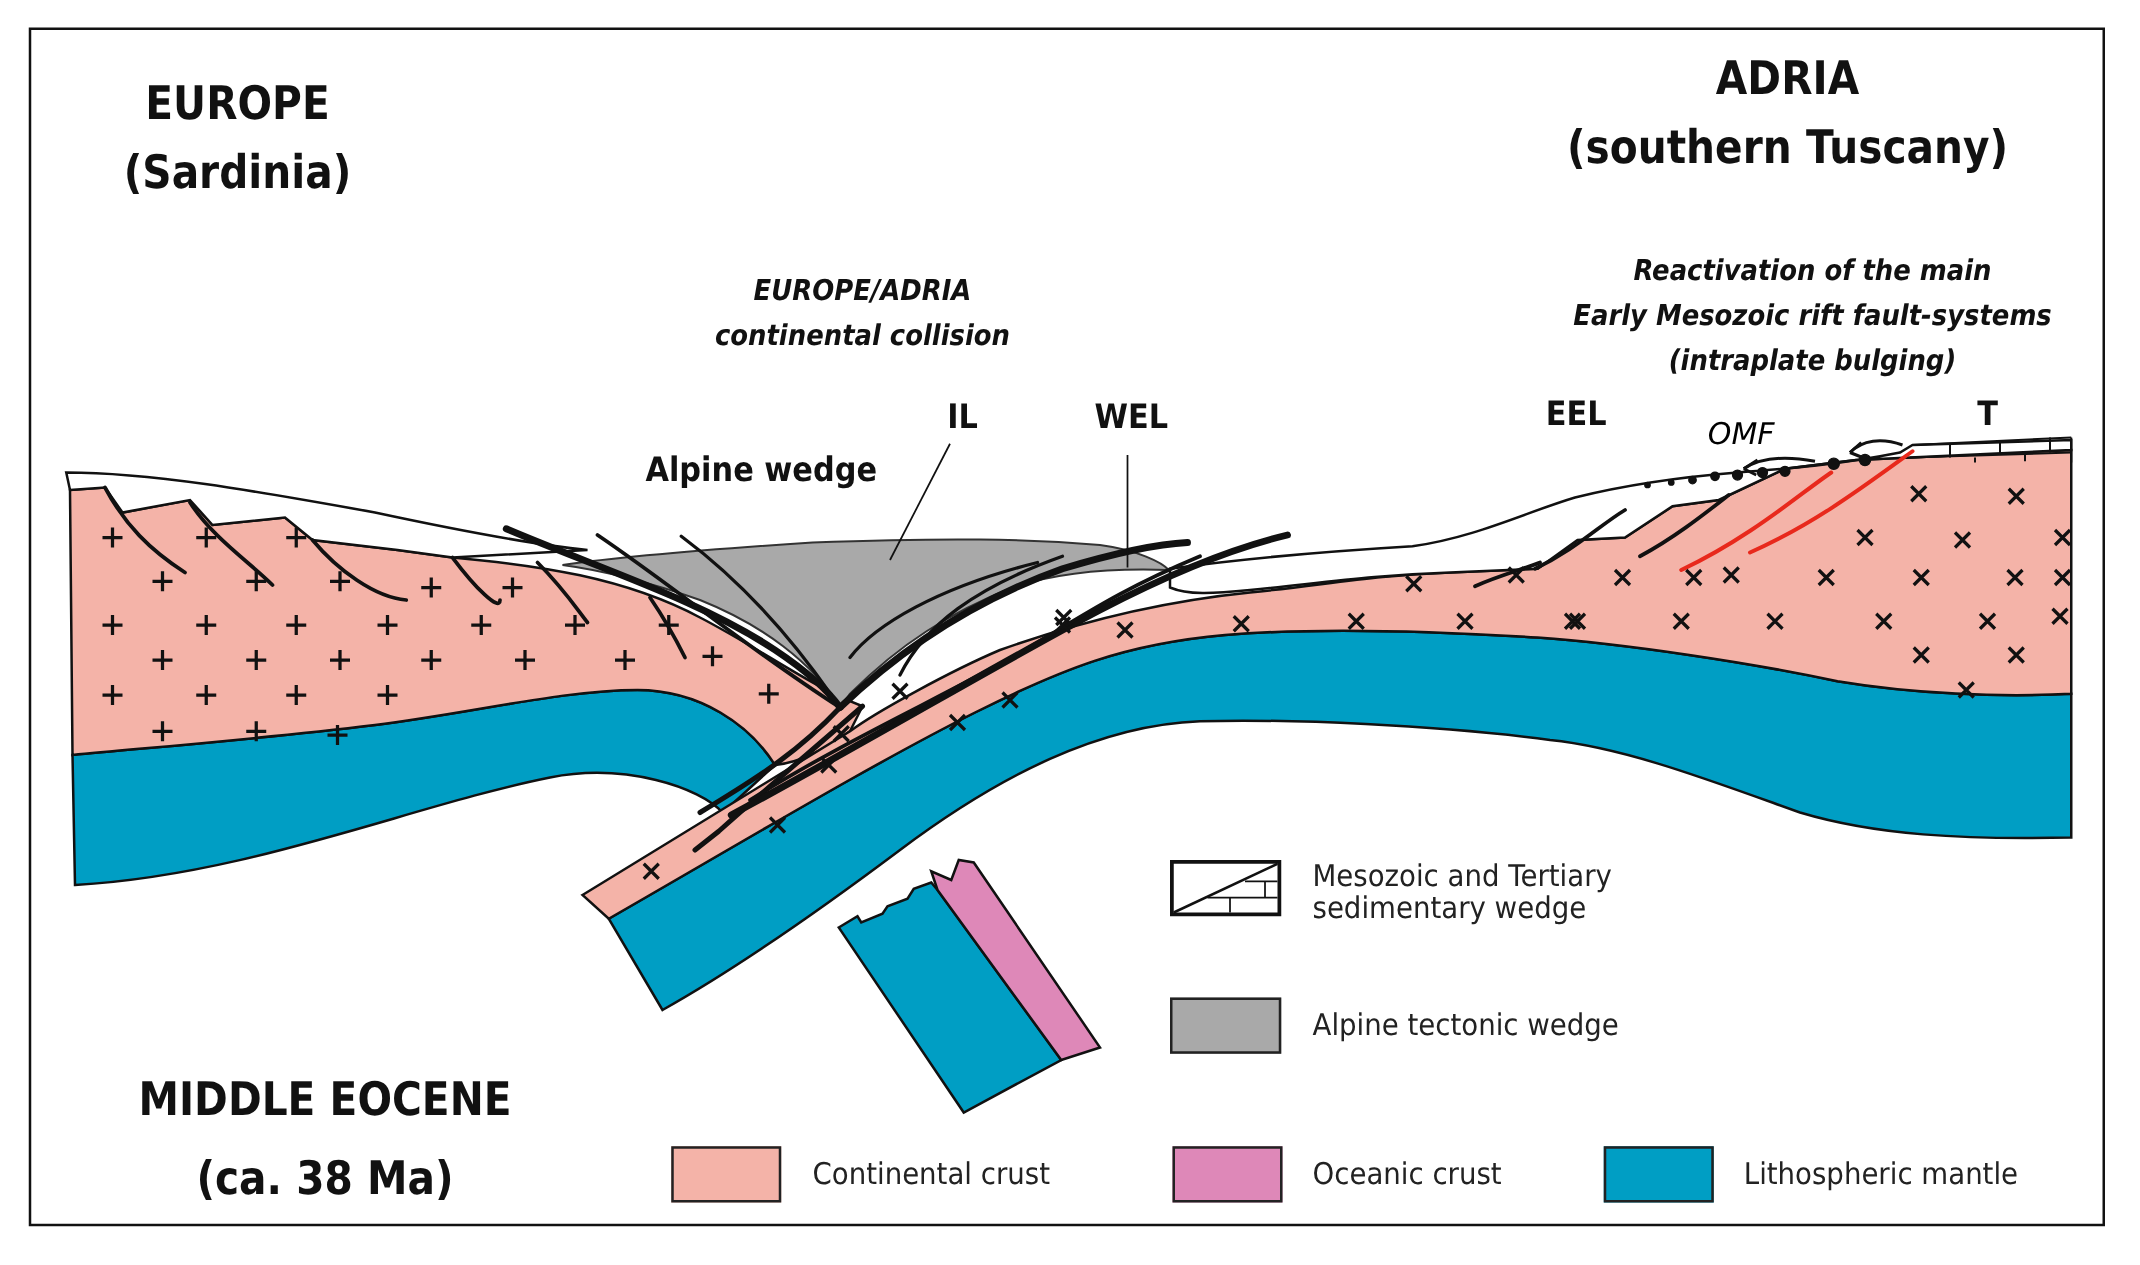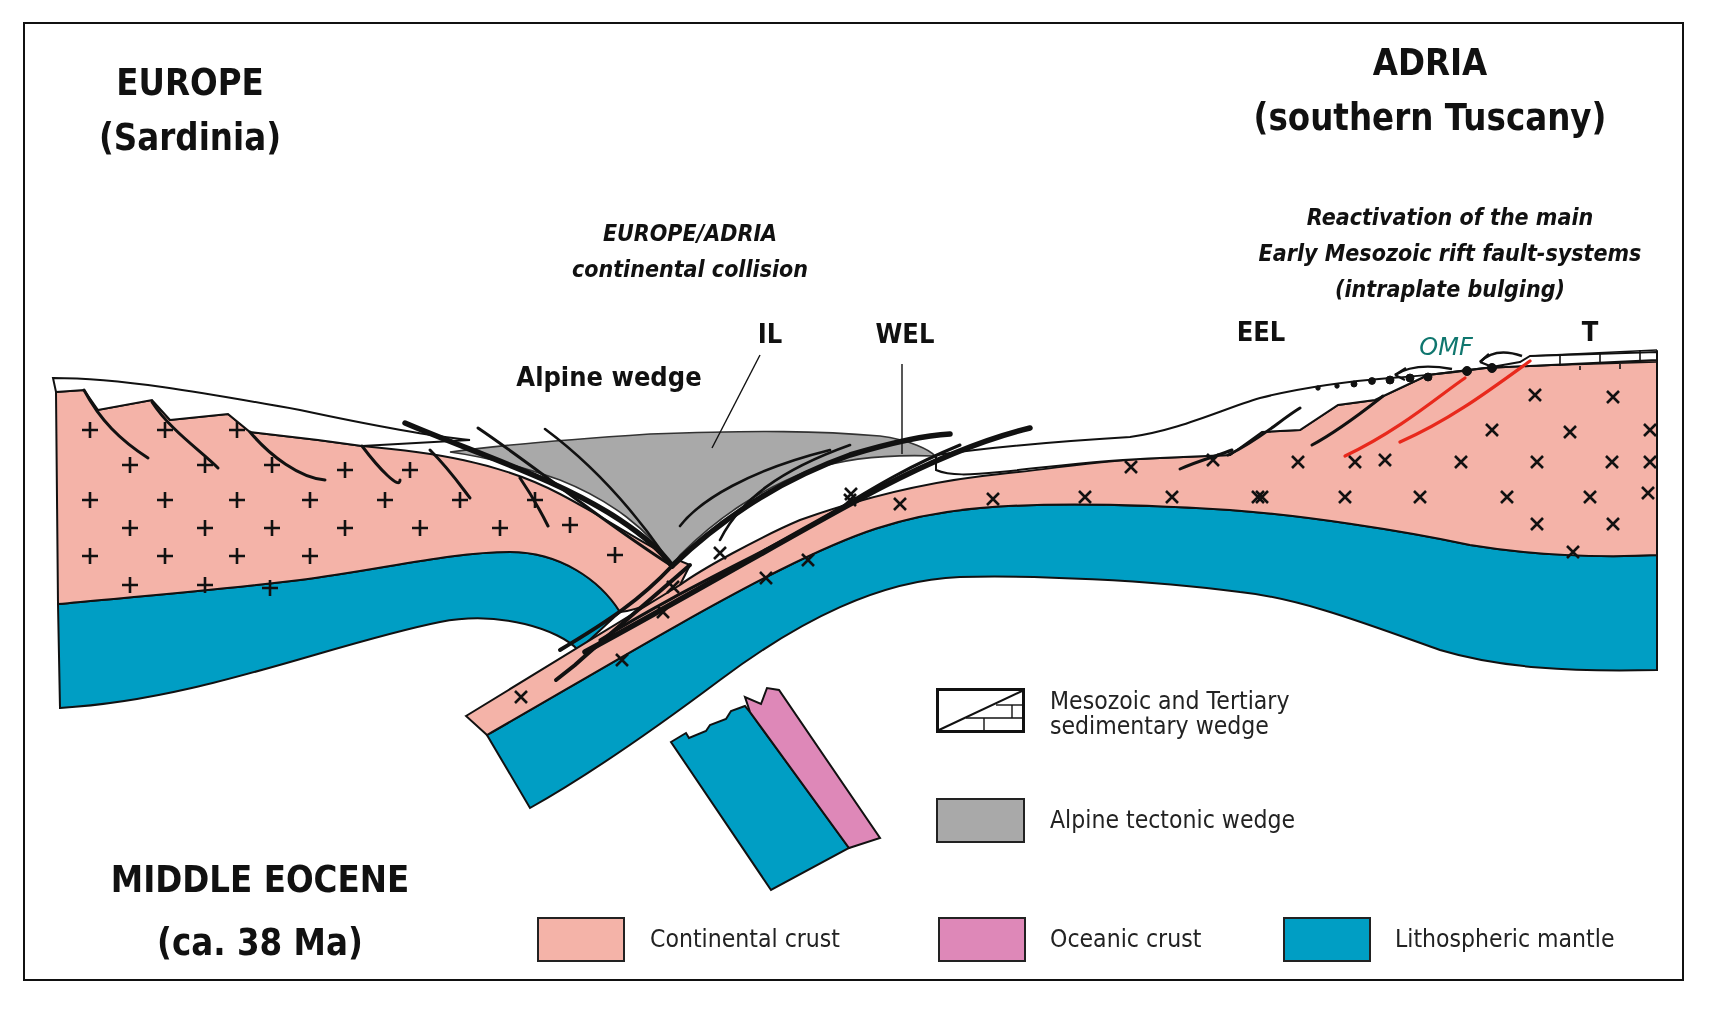--- a/index.html
+++ b/index.html
@@ -195,21 +195,21 @@
   <div class="lbl ital" style="left:540px; top:215px; width:300px;">EUROPE/ADRIA</div>
   <div class="lbl ital" style="left:530px; top:251px; width:320px;">continental collision</div>
   <div class="lbl ital" style="left:1250px; top:199px; width:400px;">Reactivation of the main</div>
   <div class="lbl ital" style="left:1210px; top:235px; width:480px;">Early Mesozoic rift fault-systems</div>
   <div class="lbl ital" style="left:1270px; top:271px; width:360px;">(intraplate bulging)</div>
 
   <div class="lbl tag" style="left:494px; top:361px; width:230px;">Alpine wedge</div>
   <div class="lbl tag" style="left:740px; top:318px; width:60px;">IL</div>
   <div class="lbl tag" style="left:860px; top:318px; width:90px;">WEL</div>
   <div class="lbl tag" style="left:1216px; top:316px; width:90px;">EEL</div>
-  <div class="lbl" style="left:1406px; top:333px; width:80px; font-size:24px; font-style:italic; color:#0f766e;">OMF</div>
+  <div class="lbl" style="left:1353px; top:333px; width:80px; font-size:24px; font-style:italic; color:#000000;">OMF</div>
   <div class="lbl tag" style="left:1570px; top:316px; width:40px;">T</div>
 
   <div>
     <div>
       <svg style="position:absolute; left:936px; top:688px;" width="90" height="46">
         <rect x="1.5" y="1.5" width="86" height="42" fill="#fff" stroke="#111" stroke-width="3"></rect>
         <line x1="3" y1="42" x2="86" y2="3" stroke="#111" stroke-width="2"></line>
         <line x1="30" y1="30" x2="86" y2="30" stroke="#111" stroke-width="1.4"></line>
         <line x1="60" y1="17" x2="86" y2="17" stroke="#111" stroke-width="1.4"></line>
         <line x1="48" y1="30" x2="48" y2="42" stroke="#111" stroke-width="1.4"></line>

